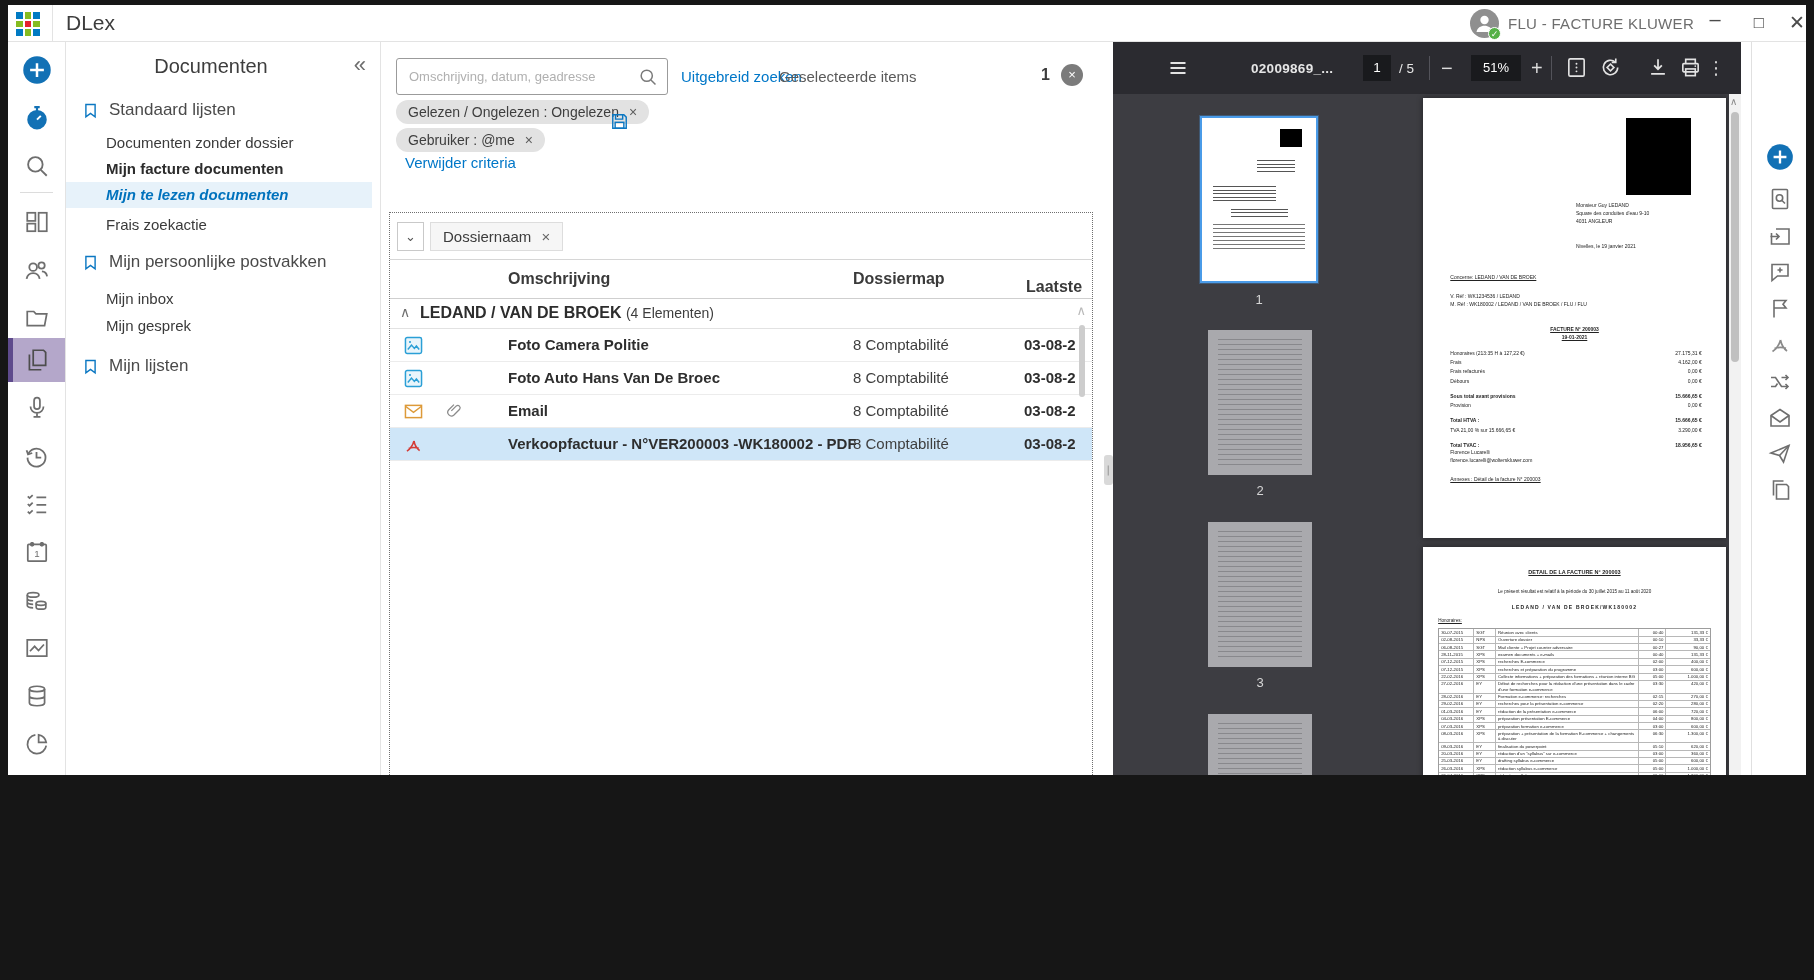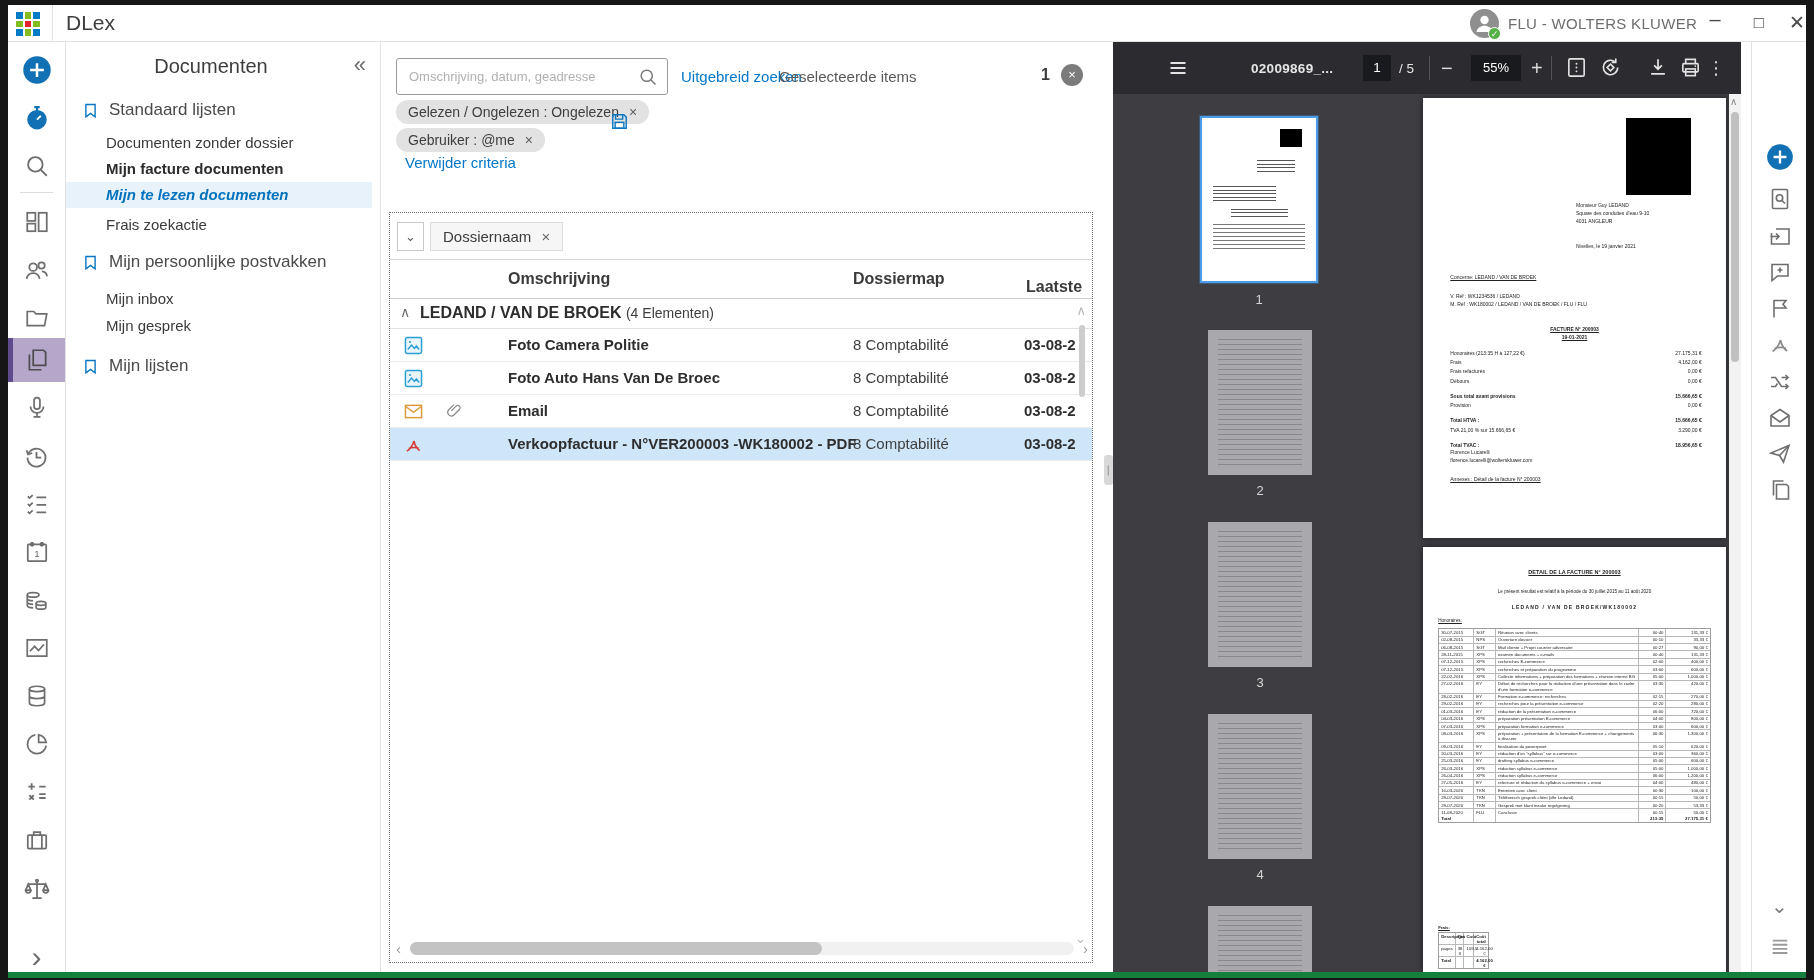--- a/index.html
+++ b/index.html
@@ -1,19 +1,19 @@
 <!DOCTYPE html>
 <html><head>
 <meta charset="utf-8">
 <style>
   * { margin:0; padding:0; box-sizing:border-box; }
   html,body { width:1814px; height:980px; }
   body { background:#161616; font-family:"Liberation Sans", sans-serif; position:relative; overflow:hidden; color:#3c3c3c; }
   svg { display:block; }
-  .win { position:absolute; left:8px; top:5px; width:1798px; height:973px; background:#15803d; overflow:hidden; }
+  .win { position:absolute; left:8px; top:5px; width:1798px; height:770px; background:#a21caf; overflow:hidden; }
 
   
   .titlebar { position:absolute; left:0; top:0; width:1798px; height:37px; background:#fff; border-bottom:1px solid #e3e3e3; }
   .gridicon { position:absolute; left:8px; top:7px; width:24px; height:24px; display:grid; grid-template-columns:repeat(3,1fr); gap:2px; }
   .gridicon span { width:100%; height:100%; }
   .tb-divider { position:absolute; left:44px; top:0; width:1px; height:37px; background:#e3e3e3; }
   .app-title { position:absolute; left:58px; top:6px; font-size:21px; color:#3d3d3d; }
   .avatar { position:absolute; left:1462px; top:4px; width:29px; height:29px; border-radius:50%; background:#8f8f8f; }
   .avatar .badge { position:absolute; right:-2px; bottom:-2px; width:13px; height:13px; border-radius:50%; background:#55b047; color:#fff; font-size:9px; line-height:13px; text-align:center; border:1.5px solid #fff; }
   .user-label { position:absolute; left:1500px; top:10px; font-size:15px; color:#6d6d6d; letter-spacing:.3px; }
@@ -181,21 +181,21 @@
     </div>
     <div class="tb-divider"></div>
     <div class="app-title">DLex</div>
     <div class="avatar icbtn">
       <svg width="29" height="29" viewBox="0 0 29 29">
         <circle cx="14.5" cy="11" r="4.2" fill="#fff"></circle>
         <path d="M6.5 23c.8-4 4-6.2 8-6.2s7.2 2.2 8 6.2" fill="#fff"></path>
       </svg>
       <span class="badge">✓</span>
     </div>
-    <div class="user-label">FLU - WOLTERS KLUWER</div>
+    <div class="user-label">FLU - FACTURE KLUWER</div>
     <div class="winbtn min icbtn">–</div>
     <div class="winbtn max icbtn">□</div>
     <div class="winbtn cls icbtn">✕</div>
   </div>
 
   <div class="navrail">
     <div class="rail-item icbtn" style="top:6px">
       <svg width="30" height="30" viewBox="0 0 24 24">
           <circle cx="12" cy="12" r="11" fill="#1271b5"></circle>
           <path d="M12 6.5v11M6.5 12h11" stroke="#fff" stroke-width="2"></path>
@@ -468,21 +468,21 @@
       <div class="vt vt-menu icbtn">
         <svg width="20" height="20" viewBox="0 0 24 24" stroke="#e3e3e3" stroke-width="2.2">
             <path d="M3 6h18M3 12h18M3 18h18"></path>
           </svg>
       </div>
       <div class="vt vt-name">02009869_...</div>
       <div class="vt-pagebox">1</div>
       <div class="vt vt-pagecount">/ 5</div>
       <div class="vt-div" style="left:316px"></div>
       <div class="vt vt-minus icbtn">−</div>
-      <div class="vt-zoombox">55%</div>
+      <div class="vt-zoombox">51%</div>
       <div class="vt vt-plus icbtn">+</div>
       <div class="vt-div" style="left:438px"></div>
       <div class="vt-ic icbtn" style="left:452px">
         <svg width="23" height="23" viewBox="0 0 24 24" fill="none" stroke="#e3e3e3" stroke-width="1.7">
             <rect x="4" y="3" width="16" height="18" rx="1.5"></rect>
             <circle cx="12" cy="8" r="1" fill="#e3e3e3" stroke="none"></circle>
             <circle cx="12" cy="12" r="1" fill="#e3e3e3" stroke="none"></circle>
             <circle cx="12" cy="16" r="1" fill="#e3e3e3" stroke="none"></circle>
           </svg>
       </div>

